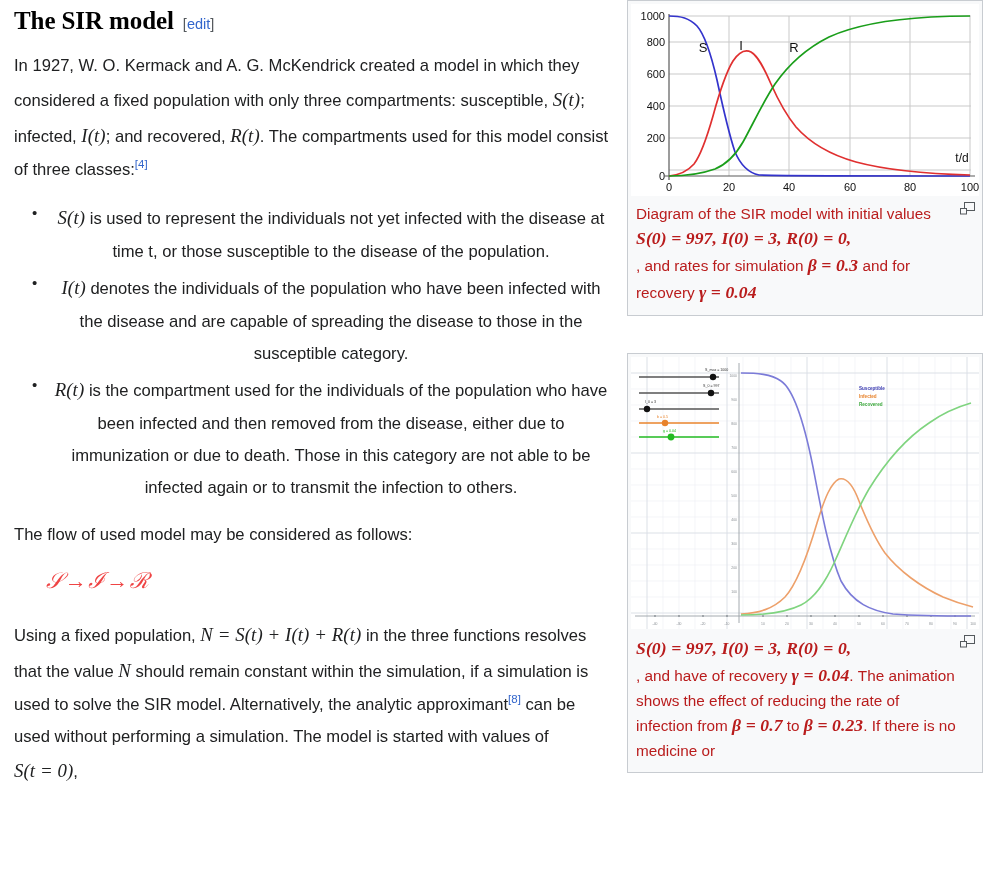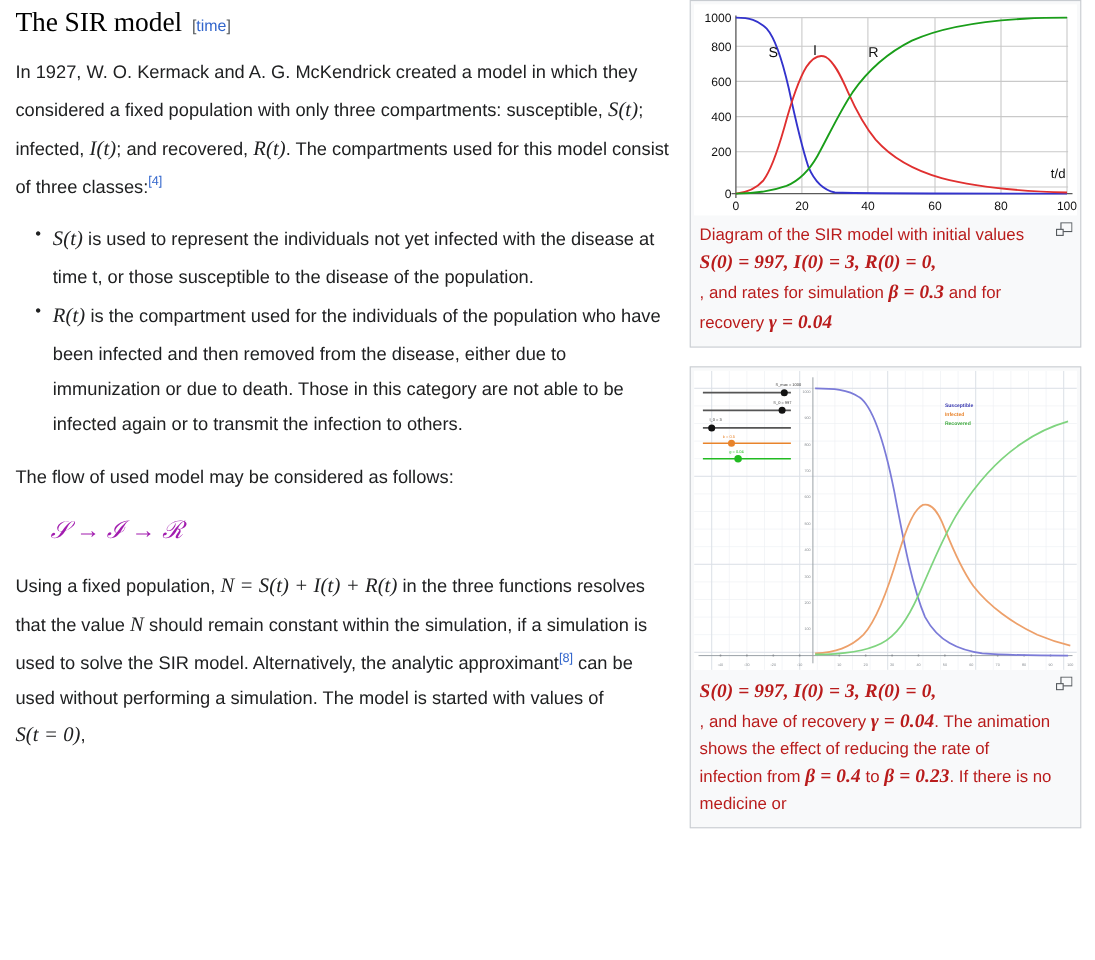--- a/index.html
+++ b/index.html
@@ -31,21 +31,21 @@
     width: 600px;
   }
   .section-heading {
     display: flex;
     align-items: baseline;
     gap: 9px;
     margin: 5px 0 14px 0;
   }
   .section-heading h2 {
     font-family: "Liberation Serif", serif;
-    font-weight: normal;
+    font-weight: bold;
     font-size: 25px;
     line-height: 1.25;
     margin: 0;
     color: #000;
     letter-spacing: -0.1px;
   }
   .edit-section {
     font-size: 14.5px;
     color: #54595d;
     white-space: nowrap;
@@ -65,20 +65,21 @@
   ul.classes {
     margin: 0 0 16px 0;
     padding-left: 34px;
     list-style: none;
   }
   ul.classes > li {
     position: relative;
     margin: 0 0 2px 0;
     font-size: 16.6px;
     line-height: 1.92;
+    text-align: center;
   }
   ul.classes > li::before {
     content: "\2022";
     position: absolute;
     left: -16px;
     top: -1px;
     font-size: 15px;
     color: #202122;
   }
   .math {
@@ -91,40 +92,40 @@
   sup.ref {
     font-size: 11.5px;
     line-height: 1;
     vertical-align: super;
     color: #3366cc;
     cursor: pointer;
   }
   .flow {
     margin: 2px 0 16px 0;
     padding-left: 32px;
-    color: #a21caf;
-    font-family: Liberation Serif, serif;
+    color: #ef4444;
+    font-family: Liberation Mono, monospace;
     font-style: italic;
     font-size: 22px;
     letter-spacing: 1px;
   }
   .flow .arrow { font-style: normal; padding: 0 5px; }
 
   
   .thumbs {
     position: absolute;
     left: 627px;
     top: 0;
     width: 356px;
   }
   .thumb {
     border: 1px solid #c8ccd1;
     background: #f8f9fa;
     padding: 3px;
-    margin-bottom: 17px;
+    margin-bottom: 37px;
   }
   .thumb-inner { background: #fff; }
   .thumb-caption {
     position: relative;
     padding: 6px 22px 7px 5px;
     font-size: 15.3px;
     line-height: 1.52;
     color: #b91c1c;
     background: #f8f9fa;
   }
@@ -159,28 +160,29 @@
 </head>
 <body>
 
 <div class="page">
 
   <div class="article">
 
     <div class="section-heading">
       <h2>The SIR model</h2>
       <span class="edit-section">
-        <span class="br">[</span><a>time</a><span class="br">]</span>
+        <span class="br">[</span><a>edit</a><span class="br">]</span>
       </span>
     </div>
 
     <p class="para"><span>In 1927, W. O. Kermack and A. G. McKendrick created a model in which they considered a fixed population with only three compartments: susceptible, </span><span class="math">S(t)</span><span>; infected, </span><span class="math">I(t)</span><span>; and recovered, </span><span class="math">R(t)</span><span>. The compartments used for this model consist of three classes:</span><sup class="ref">[4]</sup></p>
 
     <ul class="classes">
       <li><span class="math">S(t)</span><span> is used to represent the individuals not yet infected with the disease at time t, or those susceptible to the disease of the population.</span></li>
+      <li><span class="math">I(t)</span><span> denotes the individuals of the population who have been infected with the disease and are capable of spreading the disease to those in the susceptible category.</span></li>
       <li><span class="math">R(t)</span><span> is the compartment used for the individuals of the population who have been infected and then removed from the disease, either due to immunization or due to death. Those in this category are not able to be infected again or to transmit the infection to others.</span></li>
     </ul>
 
     <p class="para">The flow of used model may be considered as follows:</p>
 
     <div class="flow"><span>𝒮</span><span class="arrow">→</span><span>ℐ</span><span class="arrow">→</span><span>ℛ</span></div>
 
     <p class="para"><span>Using a fixed population, </span><span class="math">N = S(t) + I(t) + R(t)</span><span> in the three functions resolves that the value </span><span class="math">N</span><span> should remain constant within the simulation, if a simulation is used to solve the SIR model. Alternatively, the analytic approximant</span><sup class="ref">[8]</sup><span> can be used without performing a simulation. The model is started with values of </span><span class="math">S(t = 0)</span><span>,</span></p>
 
   </div>
@@ -398,18 +400,18 @@
             <text x="32" y="75" font-family="Liberation Sans, sans-serif" font-size="3.6" fill="#22bb22">g = 0.04</text>
           </g>
         </svg>
       </div>
       <div class="thumb-caption">
         <svg class="magnify" viewBox="0 0 15 13">
           <rect x="4.5" y="0.5" width="10" height="8" fill="#f8f9fa" stroke="#54595d" stroke-width="1"></rect>
           <rect x="0.5" y="6.5" width="6" height="5.5" fill="#f8f9fa" stroke="#54595d" stroke-width="1"></rect>
         </svg>
         <div class="math"><span>S(0) = 997, I(0) = 3, R(0) = 0</span>,</div>
-        <span>, and have of recovery </span><span class="math">γ = 0.04</span><span>. The animation shows the effect of reducing the rate of infection from </span><span class="math">β = 0.4</span><span> to </span><span class="math">β = 0.23</span><span>. If there is no medicine or</span>
+        <span>, and have of recovery </span><span class="math">γ = 0.04</span><span>. The animation shows the effect of reducing the rate of infection from </span><span class="math">β = 0.7</span><span> to </span><span class="math">β = 0.23</span><span>. If there is no medicine or</span>
       </div>
     </div>
 
   </div>
 </div>
 
 </body></html>

